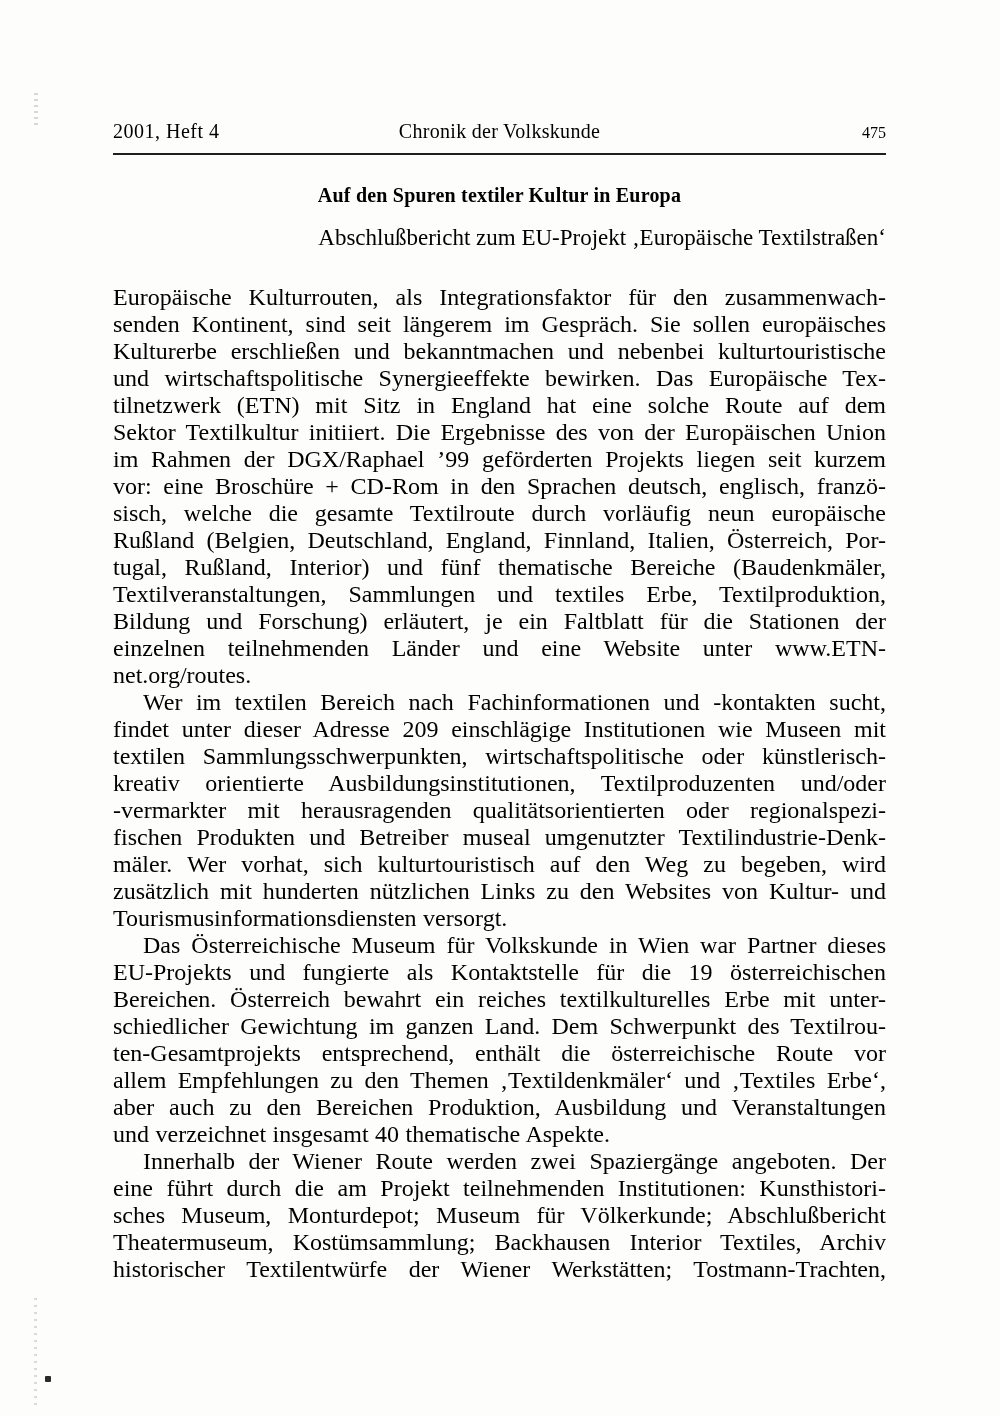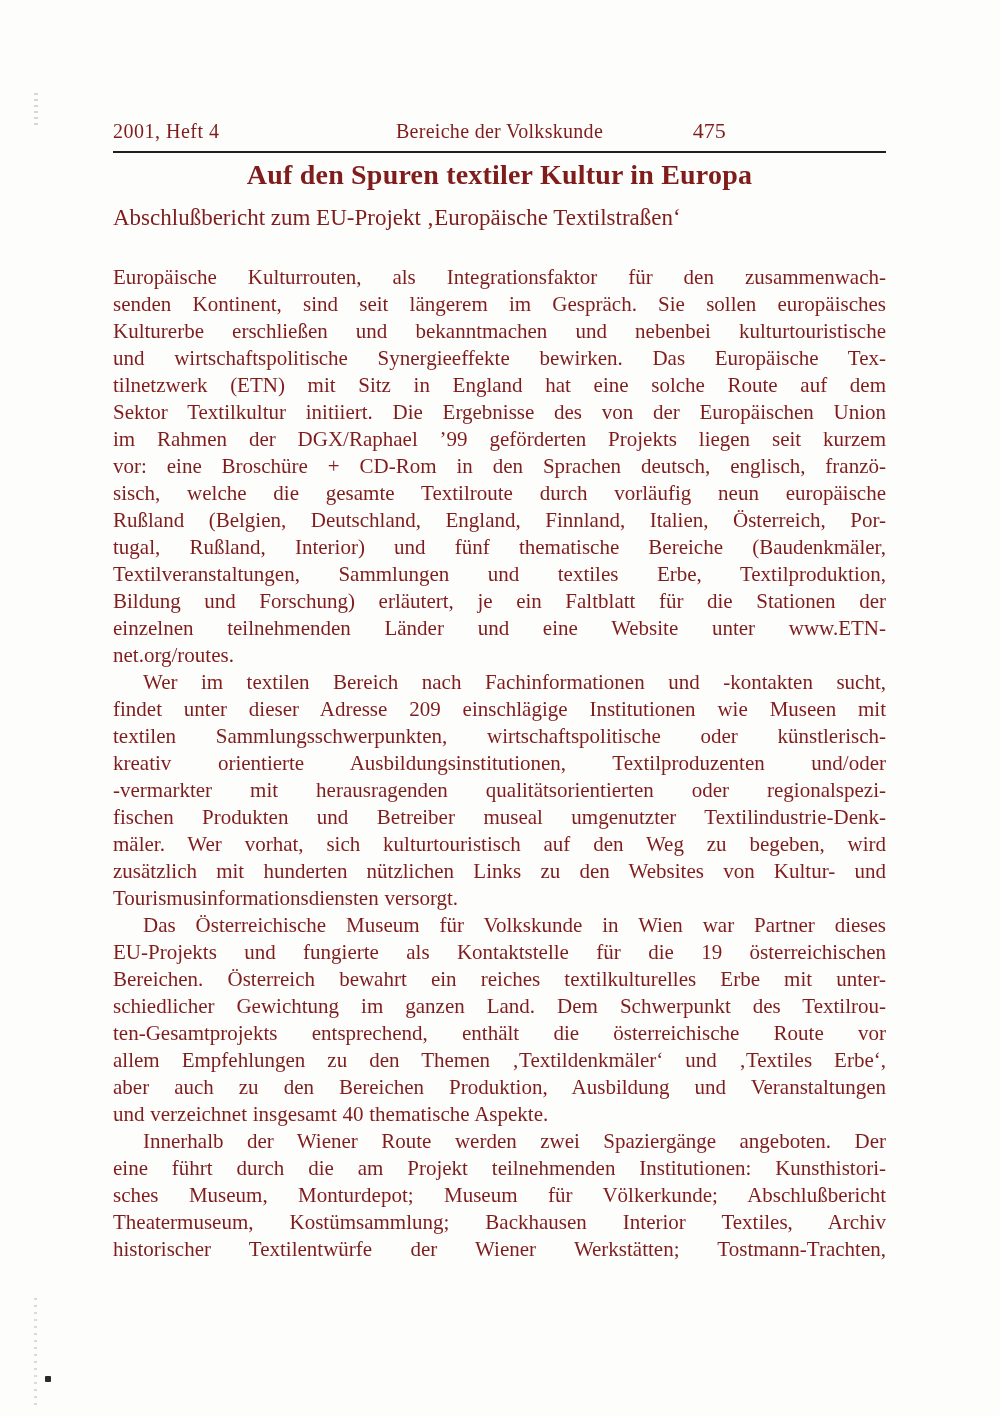--- a/index.html
+++ b/index.html
@@ -6,21 +6,21 @@
     margin: 0;
     padding: 0;
     background: #e8e8e8;
   }
   .page {
     position: relative;
     width: 1000px;
     height: 1416px;
     margin: 0 auto;
     background: #fdfdfc;
-    color: #7f1d1d;
+    color: #000000;
     font-family: "Liberation Serif", serif;
     overflow: hidden;
     box-sizing: border-box;
   }
   .content {
     position: relative;
     margin: 0 114px 0 113px; 
   }
   
   .running-head {
@@ -35,49 +35,49 @@
     text-align: left;
     letter-spacing: 0.5px;
   }
   .running-head .center {
     flex: 2;
     text-align: center;
     letter-spacing: 0.3px;
   }
   .running-head .right {
     flex: 1;
-    text-align: left;
-    font-size: 22px;
+    text-align: right;
+    font-size: 16px;
   }
   .head-rule {
     margin-top: 9px;
     height: 0;
     border: none;
     border-top: 2.5px solid #1f1f1f;
   }
   
   .article-title {
-    margin-top: 8px;
+    margin-top: 26px;
     text-align: center;
     font-weight: bold;
-    font-size: 28px;
+    font-size: 20px;
     line-height: 28px;
     letter-spacing: 0.2px;
   }
   .article-subtitle {
     margin-top: 15px;
-    text-align: left;
+    text-align: right;
     font-weight: normal;
     font-size: 23px;
     line-height: 27px;
   }
   
   .article-body {
     margin-top: 33px;
-    font-size: 21px;
+    font-size: 24px;
   }
   .para { margin: 0; }
   .line {
     line-height: 27px;
     text-align: justify;
     text-align-last: justify;
     word-spacing: 0.5px;
     white-space: nowrap; 
   }
   .line.final {
@@ -110,21 +110,21 @@
 <div class="page">
 
   <div class="artifact artifact-dotline-top"></div>
   <div class="artifact artifact-dotline-bottom"></div>
   <div class="artifact artifact-dot"></div>
 
   <div class="content">
 
     <div class="running-head">
       <span class="left">2001, Heft 4</span>
-      <span class="center">Bereiche der Volkskunde</span>
+      <span class="center">Chronik der Volkskunde</span>
       <span class="right">475</span>
     </div>
 
     <hr class="head-rule">
 
     <div class="article-title">Auf den Spuren textiler Kultur in Europa</div>
 
     <div class="article-subtitle">Abschlußbericht zum EU-Projekt ‚Europäische Textilstraßen‘</div>
 
     <div class="article-body">

